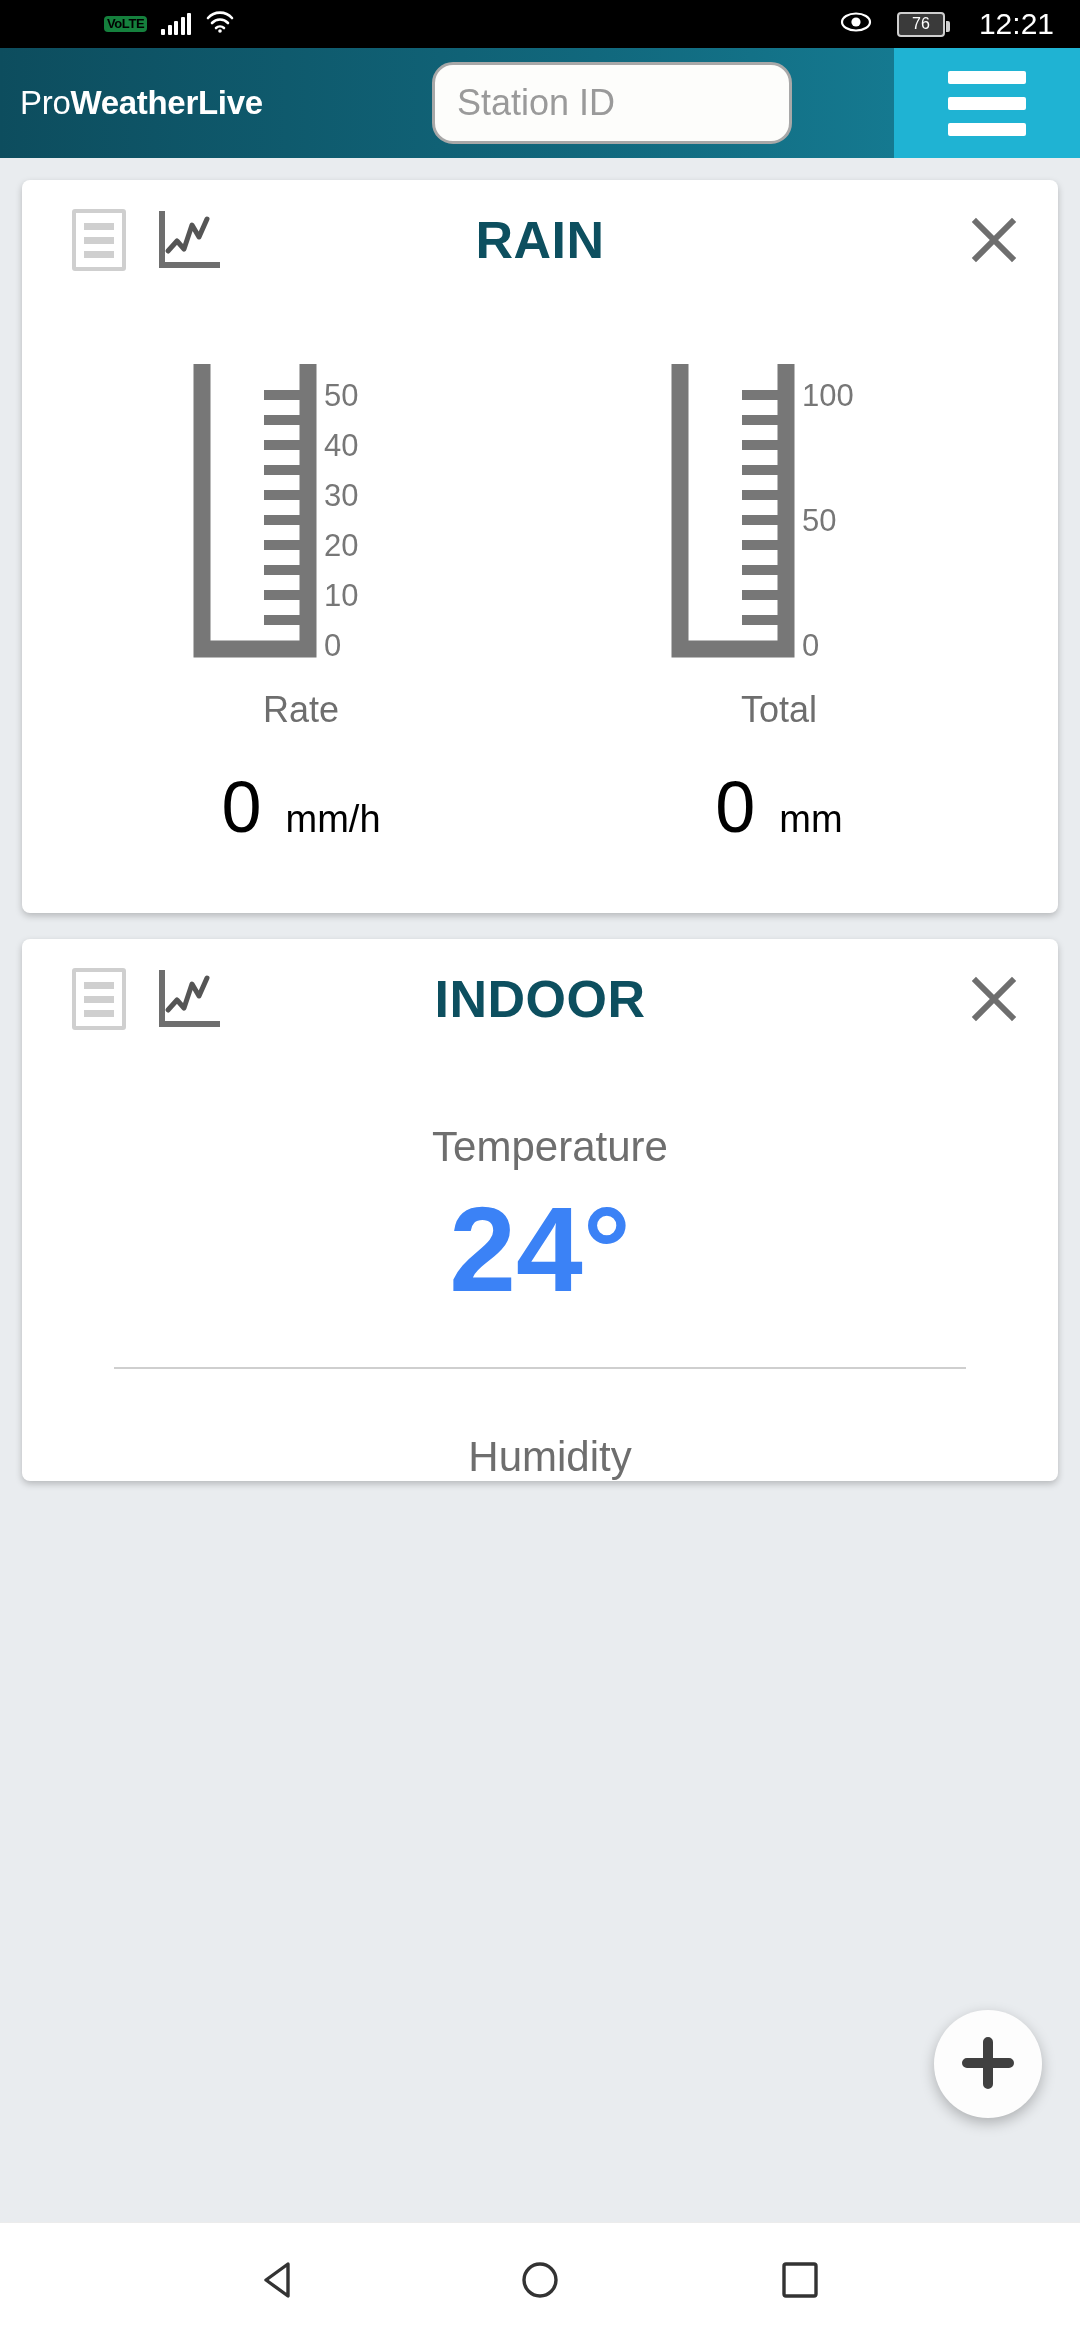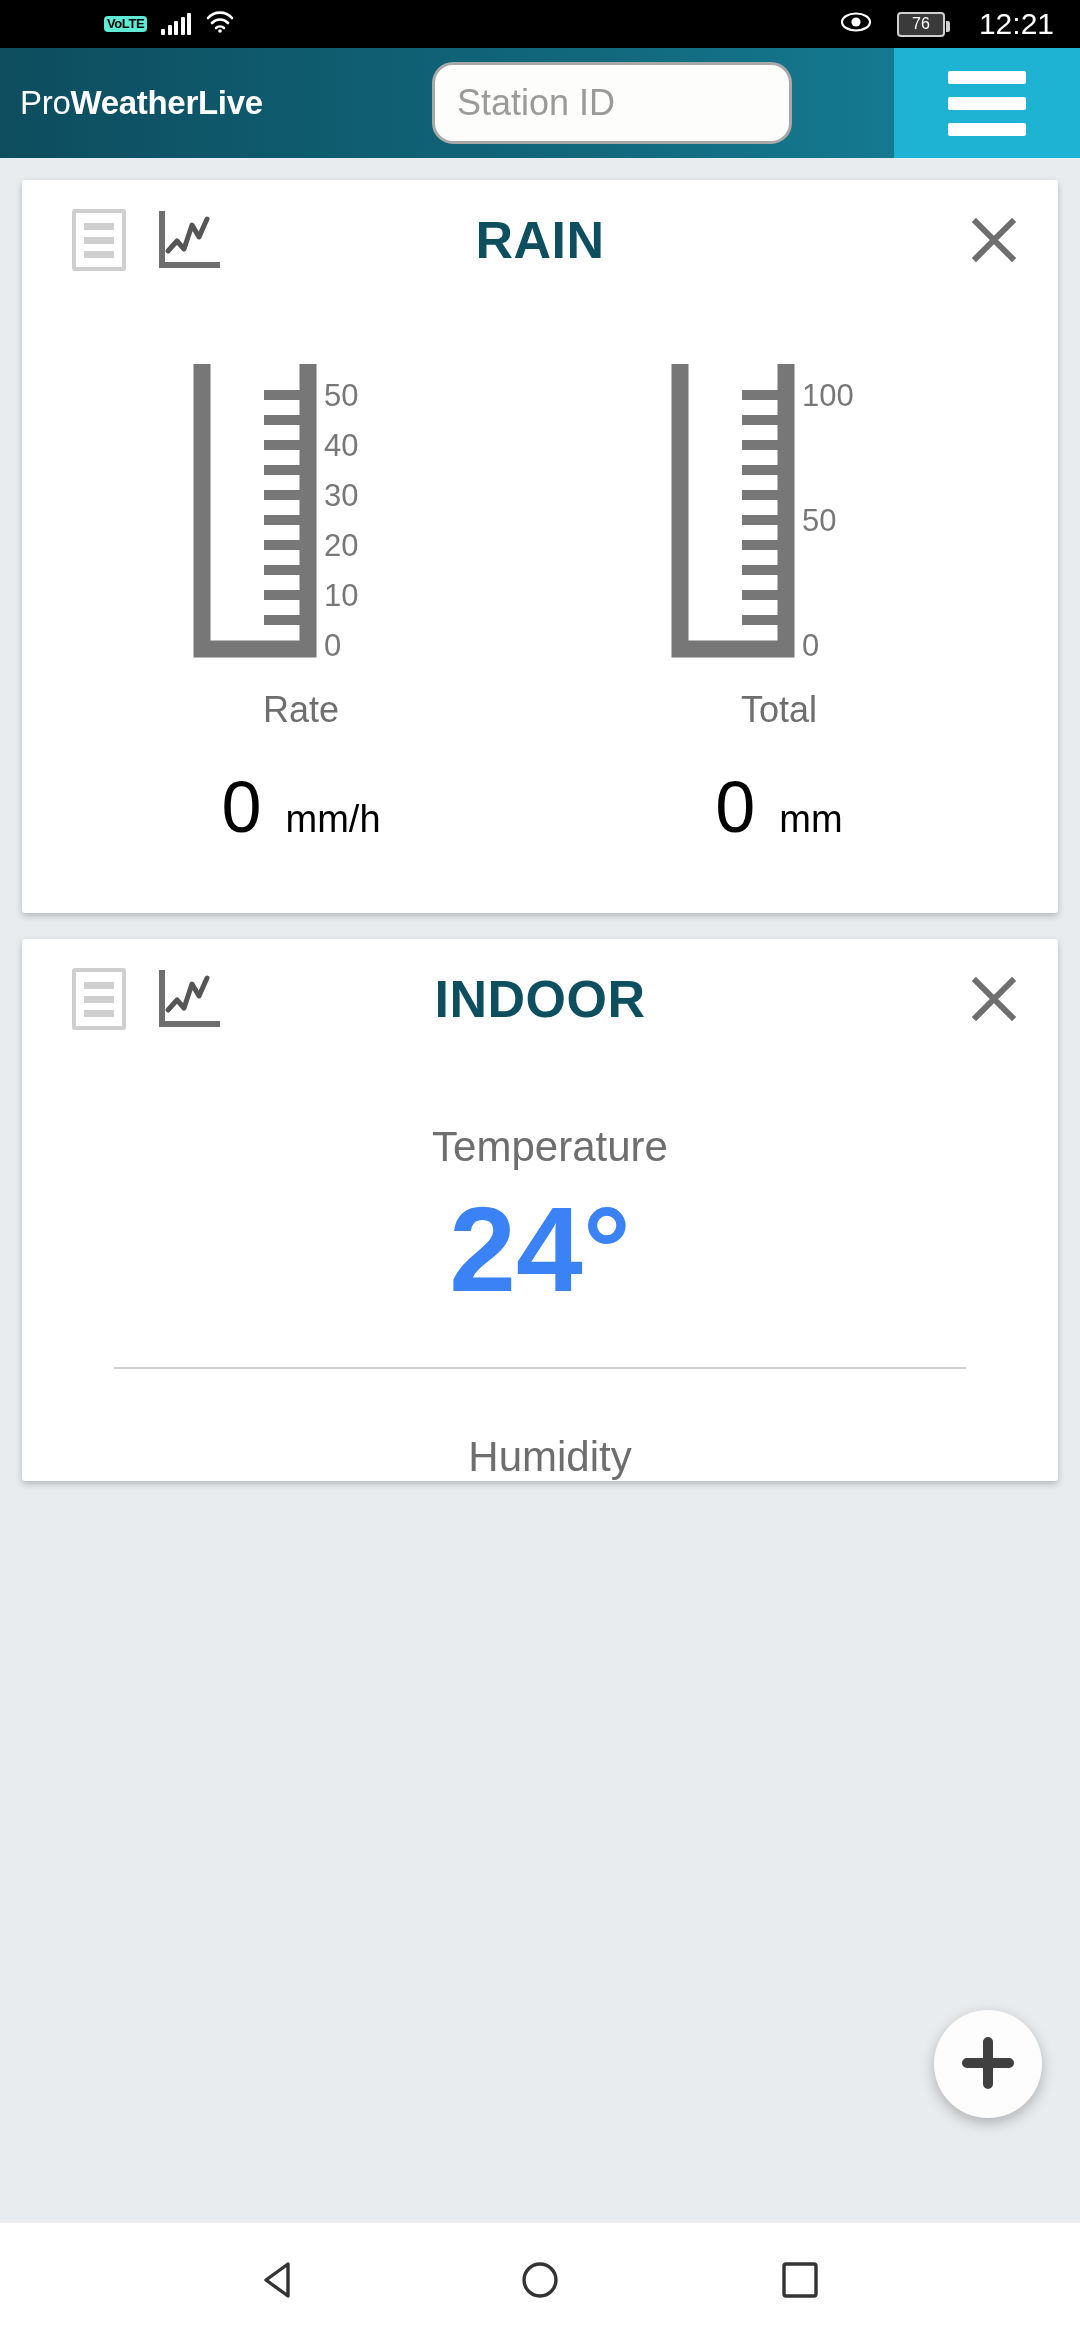--- a/index.html
+++ b/index.html
@@ -13,21 +13,21 @@
 
   
   .statusbar{
     height:48px; width:1080px; background:#000; color:#fff;
     display:flex; align-items:center; justify-content:space-between;
     padding:0 26px;
   }
   .sb-left{ display:flex; align-items:center; gap:14px; padding-left:78px;}
   .sb-right{ display:flex; align-items:center; gap:24px; }
   .volte{
-    font-size:13px; font-weight:bold; background:#5eead4; color:#000;
+    font-size:13px; font-weight:bold; background:#15803d; color:#000;
     border-radius:4px; padding:1px 3px; letter-spacing:-0.4px; line-height:1.15;
   }
   .bars{ display:flex; align-items:flex-end; gap:2.5px; height:22px;}
   .bars i{ width:4px; background:#fff; display:block; border-radius:1px;}
   .bars i:nth-child(1){height:6px}
   .bars i:nth-child(2){height:10px}
   .bars i:nth-child(3){height:14px}
   .bars i:nth-child(4){height:18px}
   .bars i:nth-child(5){height:22px}
   .battery{
@@ -64,21 +64,21 @@
   .hamburger{
     width:186px; height:110px; background:#1fb3d3;
     display:flex; flex-direction:column; align-items:center;
     justify-content:center; gap:13px; flex:none;
   }
   .hamburger span{ display:block; width:78px; height:13px; background:#fff; border-radius:2px;}
 
   
   .content{ width:1080px; height:2110px; padding:22px 22px 0 22px; }
   .card{
-    background:#fff; width:1036px; border-radius:3px;
+    background:#fff; width:1036px; border-radius:8px;
     box-shadow:0 3px 7px rgba(0,0,0,0.22);
     margin-bottom:26px; position:relative;
   }
   .card-head{
     display:flex; align-items:center; height:120px; padding:0 38px 0 50px;
     position:relative;
   }
   .icon-list{
     width:54px; height:62px; border:4px solid #cfcfcf; border-radius:3px;
     display:flex; flex-direction:column; align-items:center;

